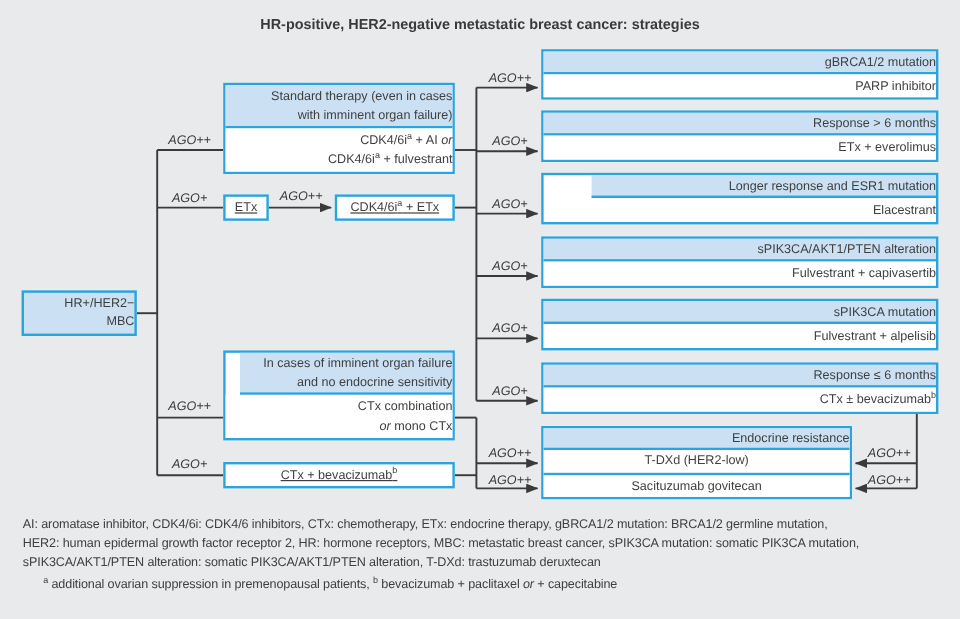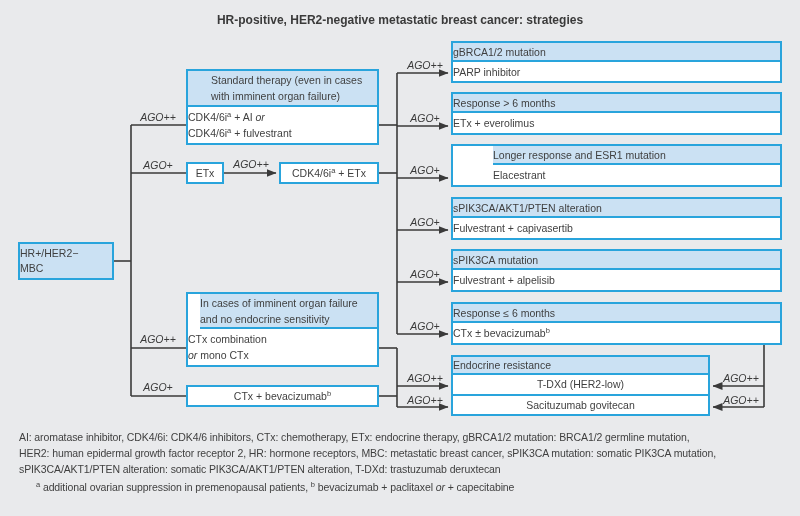--- a/index.html
+++ b/index.html
@@ -11,33 +11,33 @@
   .canvas{position:relative;width:800px;height:516px;background:#e9eaec;}
   .title{
     position:absolute;left:0;top:13px;width:800px;text-align:center;
     font-size:12px;font-weight:bold;color:#3a3a3a;
   }
   .wires{position:absolute;left:0;top:0;pointer-events:none;}
   .node{
     position:absolute;box-sizing:border-box;
     border:2px solid #29a4dc;background:#fff;
     display:flex;flex-direction:column;
-    font-size:10.5px;text-align:left;color:#3f3f3f;
+    font-size:10.5px;text-align:right;color:#3f3f3f;
   }
   .node .hdr{
     background:#cbe1f3;border-bottom:2px solid #29a4dc;
     display:flex;flex-direction:column;justify-content:center;
     line-height:16px;flex:0 0 auto;
   }
   .node .bod{
     background:#fff;flex:1 1 auto;
     display:flex;flex-direction:column;justify-content:center;line-height:16px;
   }
   .node.solid{background:#cbe1f3;justify-content:center;line-height:15px;}
-  .node.single{flex-direction:row;align-items:center;justify-content:center;}
+  .node.single{flex-direction:row;align-items:center;justify-content:center;text-decoration:underline;}
   .node .row{
     border-top:2px solid #29a4dc;background:#fff;flex:1 1 auto;
     display:flex;align-items:center;justify-content:center;
   }
   .edge-label{
     position:absolute;font-size:10.5px;font-style:italic;color:#3a3a3a;
     height:14px;line-height:14px;text-align:center;white-space:nowrap;
   }
   sup{font-size:7.5px;line-height:0;}
   .legend{

